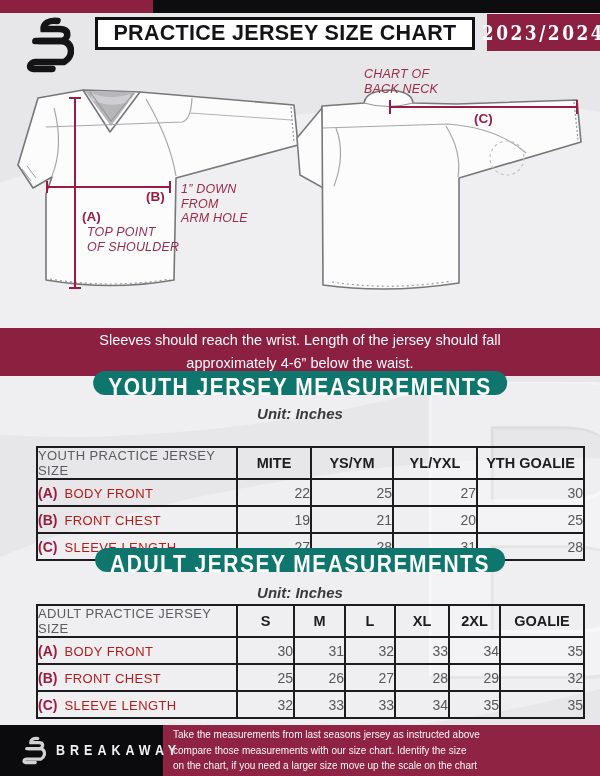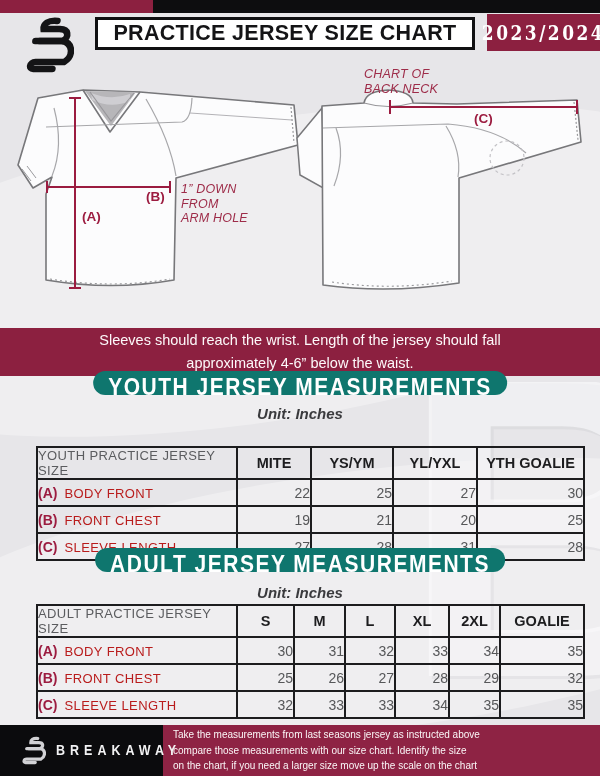--- a/index.html
+++ b/index.html
@@ -176,20 +176,22 @@
         <path d="M332,224 Q390,233 452,223" fill="none" stroke="#9a9a9d" stroke-width="1.2" stroke-dasharray="2,3"></path>
       </g>
 
       <g stroke="#9b1c40" stroke-width="2">
         <path d="M75,40 L75,230 M69,40 L81,40 M69,230 L81,230"></path>
         <path d="M47,129 L170,129 M47,123 L47,135 M170,123 L170,135"></path>
         <path d="M390,49 L577,49 M390,42 L390,56 M577,42 L577,56"></path>
       </g>
     </svg>
     <div class="m-label" style="left:82px;top:151px">(A)</div>
+    <div class="m-desc" style="left:87px;top:167px">TOP POINT
+OF SHOULDER</div>
     <div class="m-label" style="left:146px;top:131px">(B)</div>
     <div class="m-desc" style="left:181px;top:124px">1” DOWN
 FROM
 ARM HOLE</div>
     <div class="m-desc" style="left:364px;top:9px">CHART OF
 BACK NECK</div>
     <div class="m-label" style="left:474px;top:53px">(C)</div>
   </div>
 
   <div class="notice">

